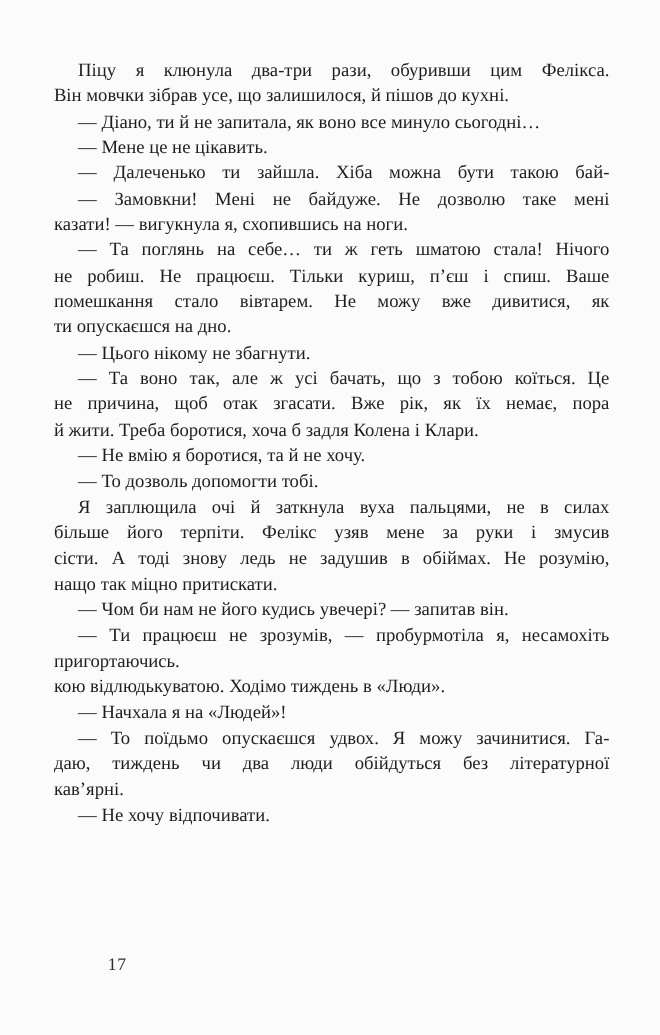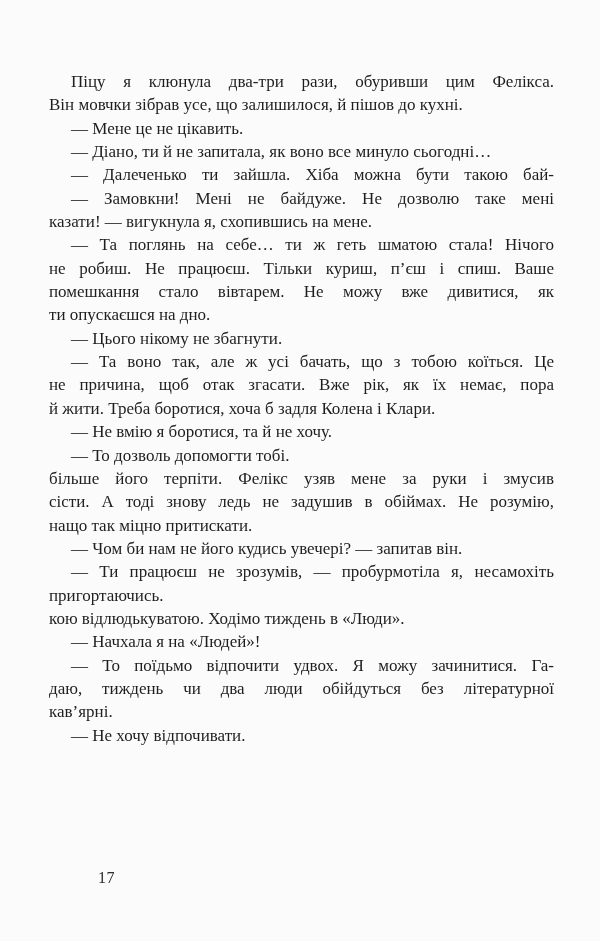--- a/index.html
+++ b/index.html
@@ -14,21 +14,21 @@
     overflow: hidden;
     font-family: "Liberation Serif", "DejaVu Serif", serif;
     color: #1e1e1e;
   }
   .book-page {
     position: absolute;
     inset: 0;
   }
   .text-block {
     position: absolute;
-    top: 70px;
+    top: 52px;
     left: 49px;
     width: 505px;
   }
   .line {
     font-size: 17px;
     line-height: 23.35px;
     text-align: justify;
     text-align-last: left;
     white-space: normal;
   }
@@ -49,42 +49,43 @@
     color: #2b2b2b;
   }
 </style>
 </head>
 <body>
 
 <div class="book-page">
   <div class="text-block">
       <div class="line first fill">Піцу я клюнула два-три рази, обуривши цим Фелікса.</div>
       <div class="line">Він мовчки зібрав усе, що залишилося, й пішов до кухні.</div>
+      <div class="line first">— Діано, ти й не запитала, як воно все минуло сьогодні…</div>
       <div class="line first">— Мене це не цікавить.</div>
-      <div class="line first">— Діано, ти й не запитала, як воно все минуло сьогодні…</div>
       <div class="line first fill">— Далеченько ти зайшла. Хіба можна бути такою бай-</div>
       <div class="line first fill">— Замовкни! Мені не байдуже. Не дозволю таке мені</div>
-      <div class="line">казати! — вигукнула я, схопившись на мене.</div>
+      <div class="line">казати! — вигукнула я, схопившись на ноги.</div>
       <div class="line first fill">— Та поглянь на себе… ти ж геть шматою стала! Нічого</div>
       <div class="line fill">не робиш. Не працюєш. Тільки куриш, п’єш і спиш. Ваше</div>
       <div class="line fill">помешкання стало вівтарем. Не можу вже дивитися, як</div>
       <div class="line">ти опускаєшся на дно.</div>
       <div class="line first">— Цього нікому не збагнути.</div>
       <div class="line first fill">— Та воно так, але ж усі бачать, що з тобою коїться. Це</div>
       <div class="line fill">не причина, щоб отак згасати. Вже рік, як їх немає, пора</div>
       <div class="line">й жити. Треба боротися, хоча б задля Колена і Клари.</div>
       <div class="line first">— Не вмію я боротися, та й не хочу.</div>
       <div class="line first">— То дозволь допомогти тобі.</div>
+      <div class="line first fill">Я заплющила очі й заткнула вуха пальцями, не в силах</div>
       <div class="line fill">більше його терпіти. Фелікс узяв мене за руки і змусив</div>
       <div class="line fill">сісти. А тоді знову ледь не задушив в обіймах. Не розумію,</div>
       <div class="line">нащо так міцно притискати.</div>
       <div class="line first">— Чом би нам не його кудись увечері? — запитав він.</div>
       <div class="line first fill">— Ти працюєш не зрозумів, — пробурмотіла я, несамохіть</div>
       <div class="line">пригортаючись.</div>
       <div class="line">кою відлюдькуватою. Ходімо тиждень в «Люди».</div>
       <div class="line first">— Начхала я на «Людей»!</div>
-      <div class="line first fill">— То поїдьмо відпочити удвох. Я можу зачинитися. Га-</div>
+      <div class="line first fill">— То поїдьмо опускаєшся удвох. Я можу зачинитися. Га-</div>
       <div class="line fill">даю, тиждень чи два люди обійдуться без літературної</div>
       <div class="line">кав’ярні.</div>
       <div class="line first">— Не хочу відпочивати.</div>
     </div>
   <div class="folio">17</div>
 </div>
 
 </body></html>

